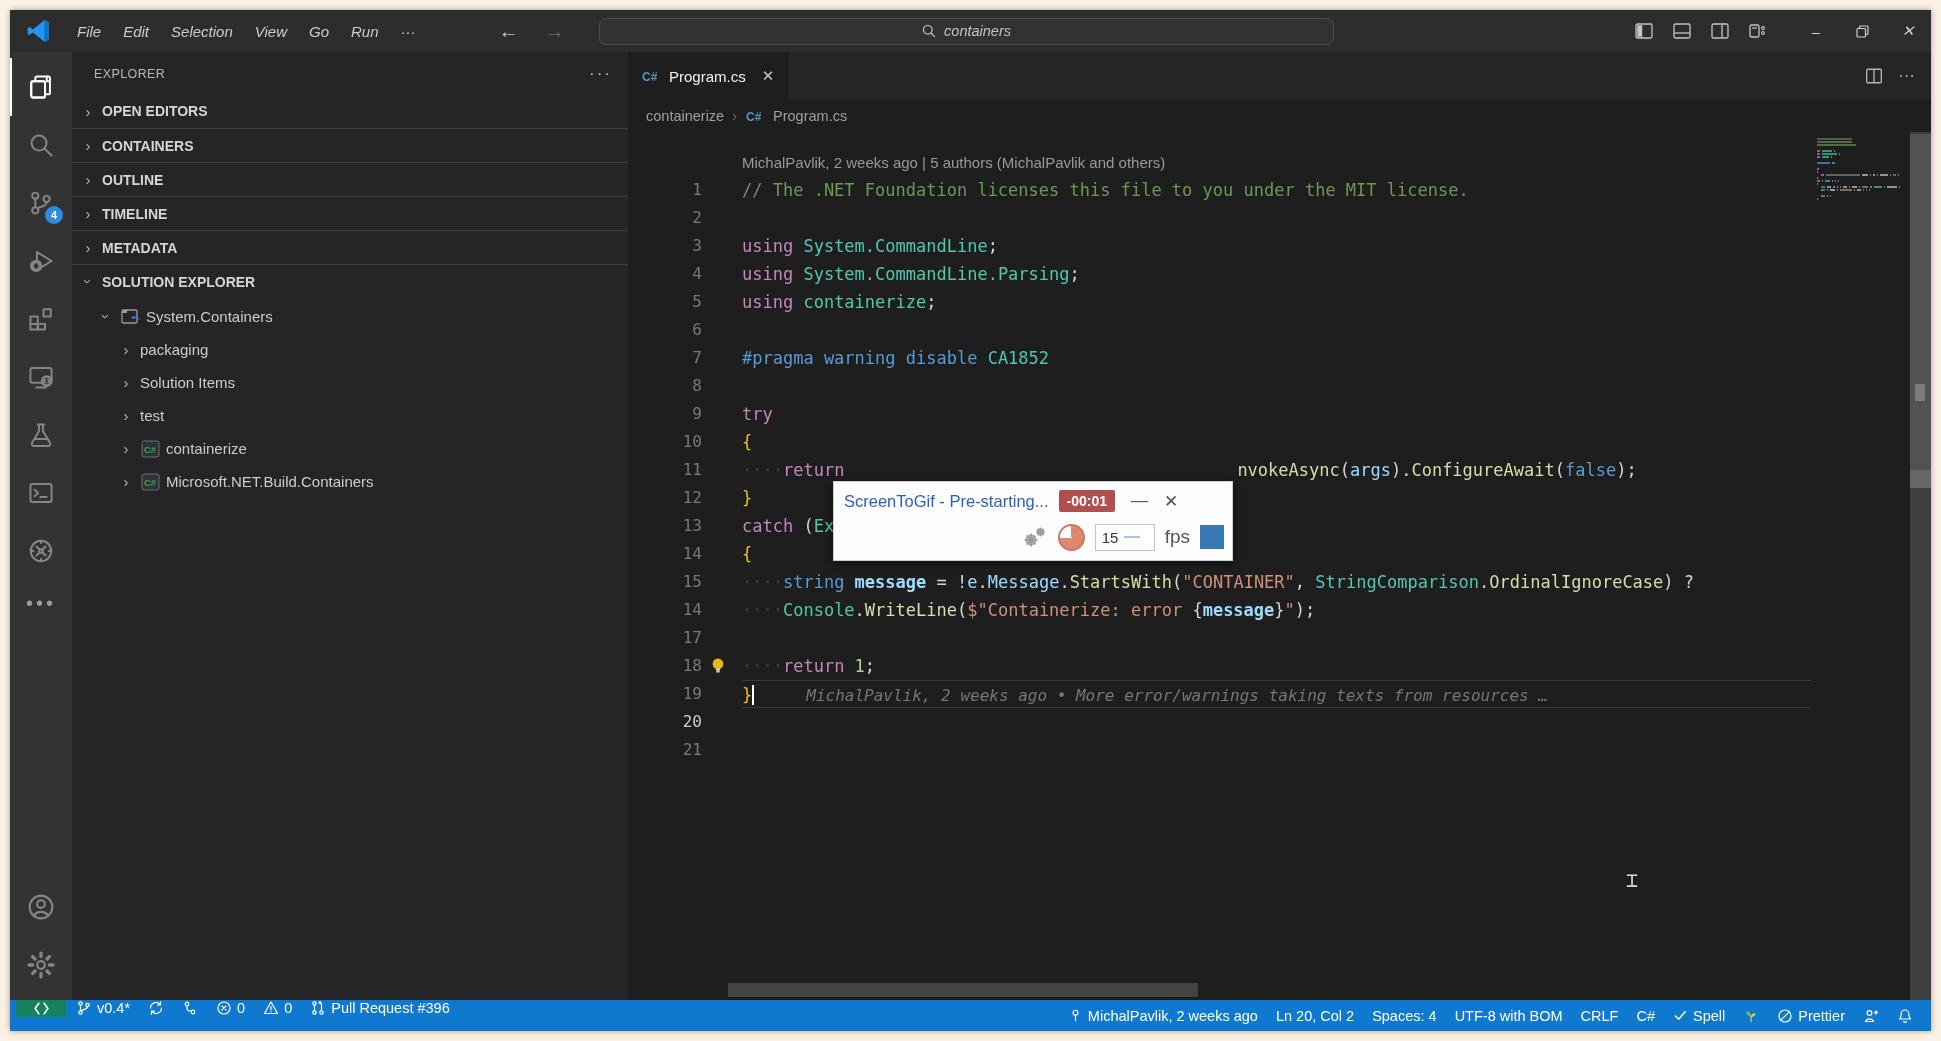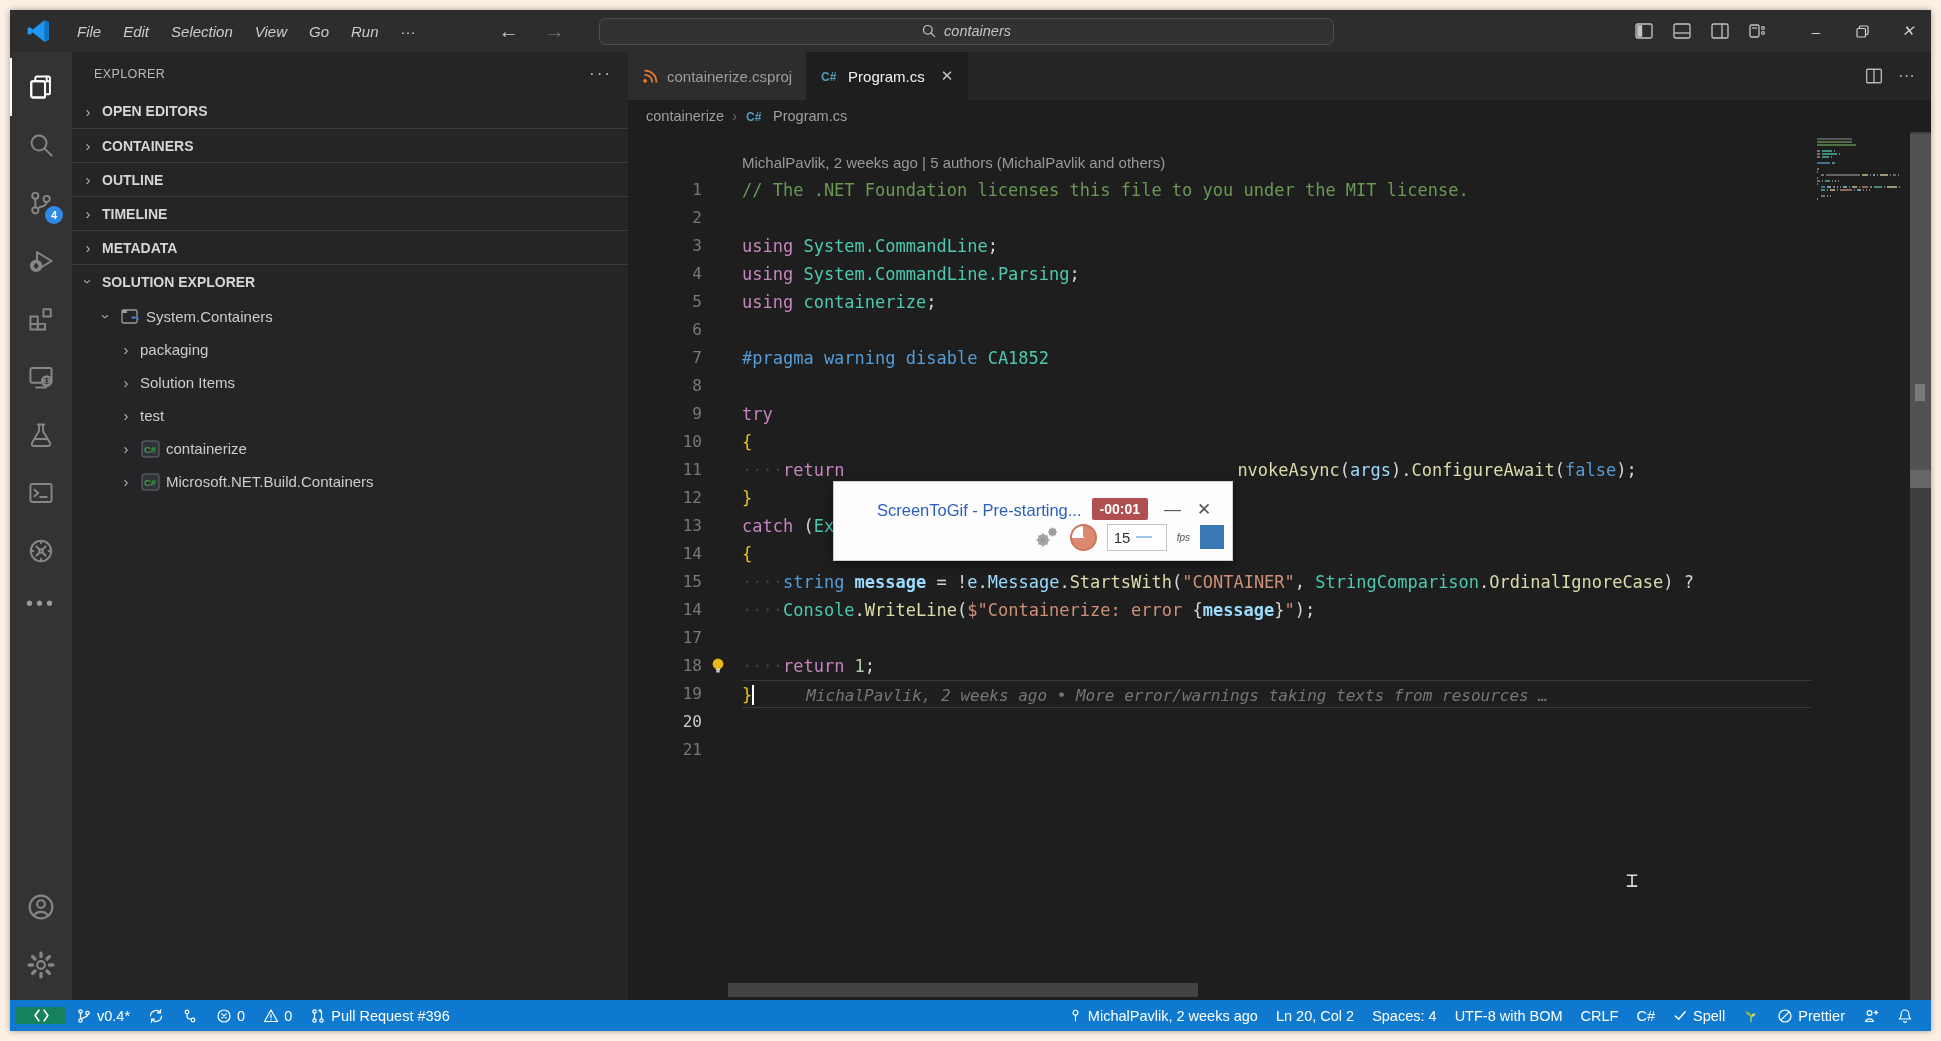--- a/index.html
+++ b/index.html
@@ -75,38 +75,38 @@
   .mm-row { display:flex; gap:2px; height:2px; margin-bottom:1px; }
   .mm-seg { height:2px; opacity:.65; }
   .vscroll { position:absolute; right:0; top:0; bottom:0; width:21px; background:#3e3e3e; }
   .vthumb { position:absolute; left:0; right:0; top:2px; height:338px; background:#525252; }
   .vmark1 { position:absolute; left:5px; width:10px; top:252px; height:17px; background:#7a7a7a; }
   .vmark2 { position:absolute; left:0; right:0; top:338px; height:18px; background:#666666; }
   .hscroll { position:absolute; left:100px; bottom:3px; width:470px; height:14px; background:#434343; }
 
   
   .stg { position:absolute; left:823px; top:471px; width:400px; height:80px; background:#fdfdfd; border:1px solid #cfcfcf; box-shadow:0 3px 10px rgba(0,0,0,.45); display:flex; flex-direction:column; }
-  .stg-row1 { display:flex; align-items:flex-end; padding:0 8px 0 10px; height:38px;margin-left:33px; }
+  .stg-row1 { display:flex; align-items:center; padding:0 8px 0 10px; height:38px; }
   .stg-title { color:#2a5fbe; font-size:16.5px; white-space:nowrap; }
   .stg-badge { margin-left:10px; background:#B04F4F; color:#fff; font-weight:bold; font-size:14px; padding:3px 8px; border-radius:2px; }
   .stg-min { margin-left:16px; color:#555; font-size:17px; }
   .stg-close { margin-left:16px; color:#555; font-size:17px; }
   .stg-row2 { display:flex; align-items:center; justify-content:flex-end; gap:10px; padding:2px 8px 6px 8px; height:38px; }
   .stg-pie { width:27px; height:27px; border-radius:50%; border:2px solid #c9english77665e; border:2px solid #c9775e; background:conic-gradient(from 270deg, #ffffff 0 90deg, #DD8871 90deg 360deg); }
   .stg-input { width:60px; height:27px; border:1px solid #c4c4c4; background:#fff; display:flex; align-items:center; padding:0 6px; gap:6px; }
   .stg-input .val { font-size:15px; color:#333; }
   .stg-input .dash { width:16px; height:2px; background:#9fc6e8; }
-  .stg-fps { color:#555; font-size:10px;font-style:italic; }
+  .stg-fps { color:#555; font-size:19px; }
   .stg-blue { width:24px; height:24px; background:#3878B4; }
 
   
   .statusbar { height:31px; background:#0F79D0; display:flex; align-items:stretch; color:#ffffff; font-size:14.5px; flex:0 0 auto; }
   .st-remote { width:50px; background:#16825D; display:flex; align-items:center; justify-content:center; flex:0 0 auto; }
   .st-item { display:flex; align-items:center; gap:5px; padding:0 8px; white-space:nowrap; }
-  .st-left { display:flex; align-items:center; gap:2px; padding-left:6px; }
+  .st-left { display:flex; align-items:flex-start; gap:2px; padding-left:6px; }
   .st-right { margin-left:auto; display:flex; align-items:stretch; gap:2px; padding-right:10px; }
 
   .mouse-cursor { position:absolute; left:1616px; top:858px; color:#d9d9d9; font-family:"DejaVu Sans Mono",monospace; font-size:20px; pointer-events:none; }
   svg { display:block; }
 </style>
 </head>
 <body>
 
 <div class="page">
   <div class="vscode-window">
@@ -342,33 +342,20 @@
                   <text x="3" y="13" font-family="Liberation Sans,sans-serif" font-size="9.5" font-weight="bold" fill="#3FA645">C#</text>
                 </svg>
               </span>
               <span>Microsoft.NET.Build.Containers</span>
             </div>
           </div>
       </div>
 
       <div class="editorgroup">
         <div class="tabbar" id="tabbar">
-            <div class="tab">
-              <span>
-                <svg width="17" height="17" viewBox="0 0 16 16">
-                  <g stroke="#E37933" stroke-width="1.7" fill="none" stroke-linecap="round">
-                    <path d="M3 13a1 1 0 0 1 0-2"></path>
-                    <path d="M3 6.5a6.5 6.5 0 0 1 6.5 6.5"></path>
-                    <path d="M3 2.5A10.5 10.5 0 0 1 13.5 13"></path>
-                  </g>
-                  <circle cx="3.4" cy="12.4" r="1.3" fill="#E37933"></circle>
-                </svg>
-              </span>
-              <span>containerize.csproj</span>
-            </div>
             <div class="tab active">
               <span>
                 <svg width="19" height="17" viewBox="0 0 19 16">
                   <text x="0" y="12.5" font-family="Liberation Sans,sans-serif" font-size="12" font-weight="bold" fill="#519ABA">C#</text>
                 </svg>
               </span>
               <span>Program.cs</span>
               <span class="close">✕</span>
             </div>
             <div class="tab-actions">

